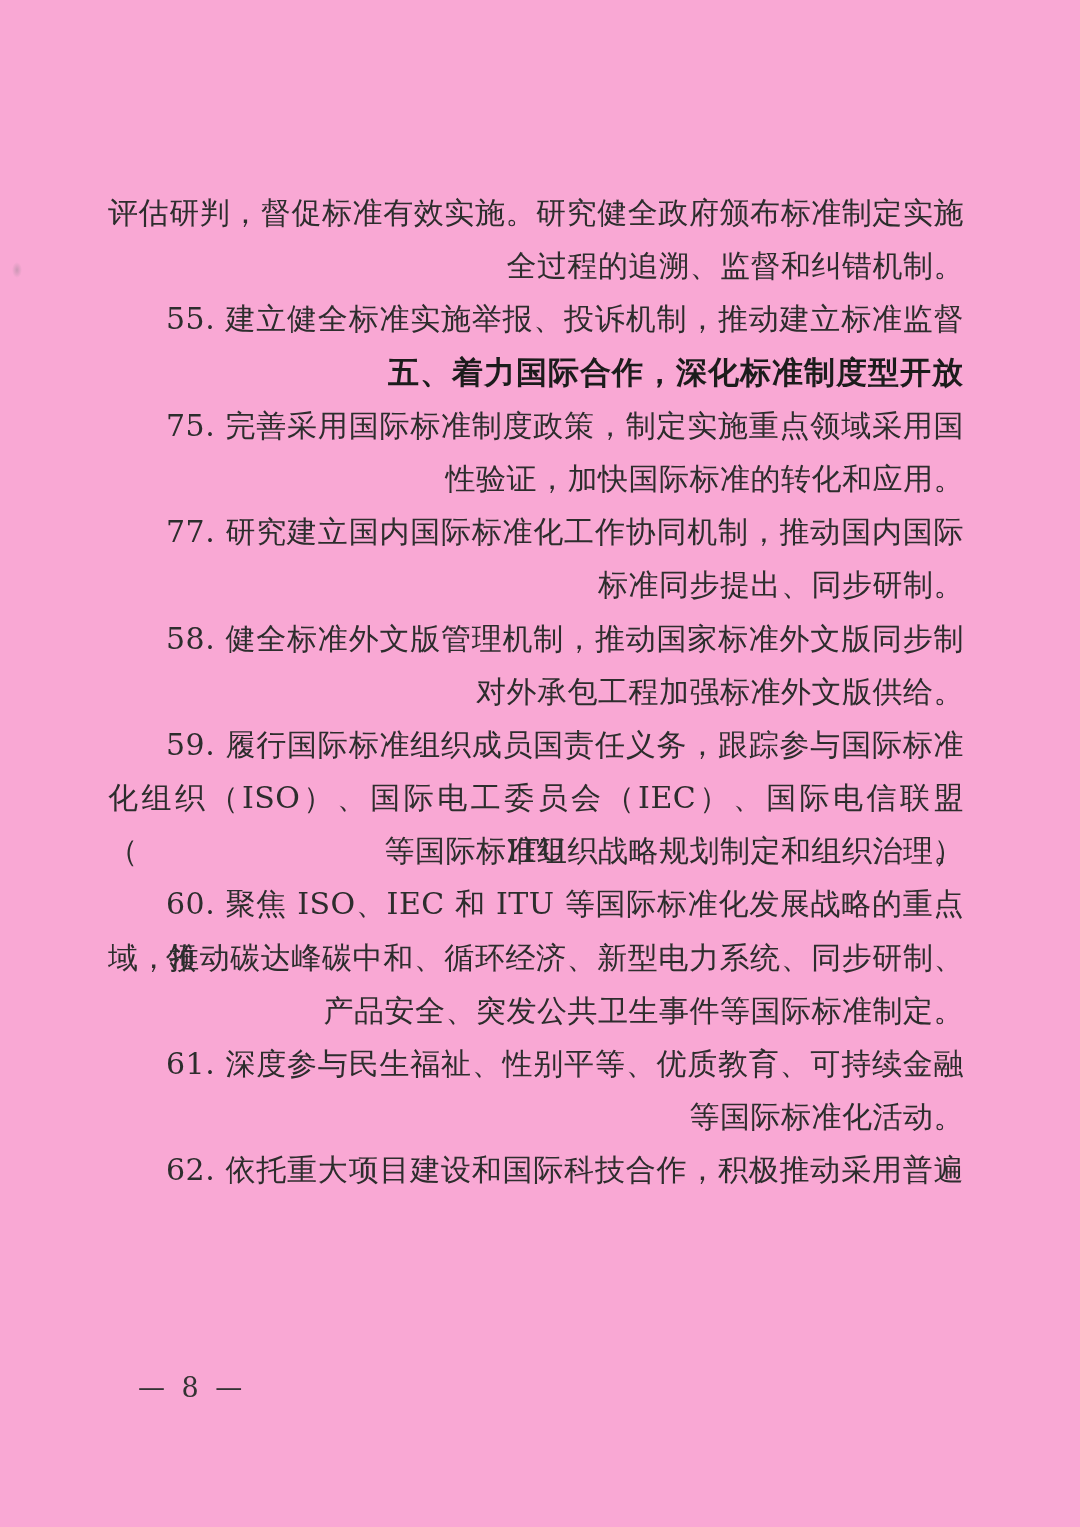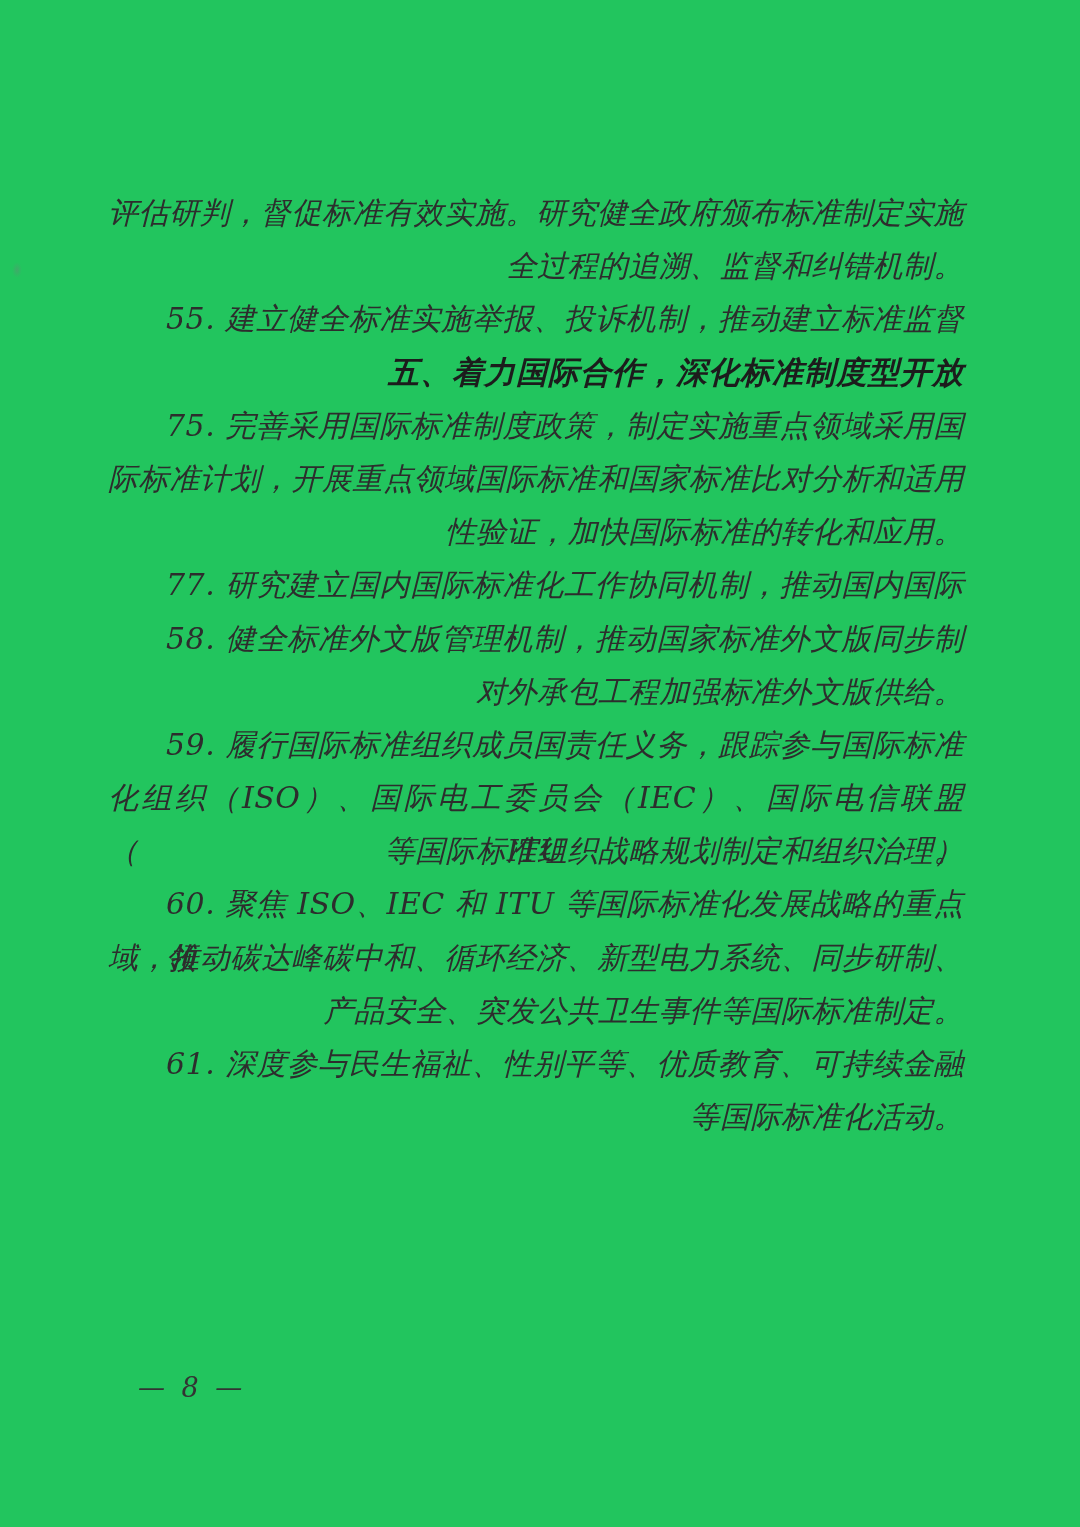--- a/index.html
+++ b/index.html
@@ -5,25 +5,24 @@
 <style>
   html, body {
     margin: 0;
     padding: 0;
     background: #ffffff;
   }
   .page {
     position: relative;
     width: 1080px;
     height: 1527px;
-    background: #22c55e;
+    background: #f9a8d4;
     overflow: hidden;
     font-family: "DejaVu Serif", "Liberation Serif", serif;
     color: #2d2d2d;
-    font-style: italic;
   }
   .text-block {
     position: absolute;
     left: 108px;
     top: 186px;
     width: 856px;
   }
   .line {
     height: 53.2px;
     line-height: 53.2px;
@@ -73,30 +72,31 @@
 <div class="page">
 
   <div class="speck"></div>
 
   <div class="text-block">
     <div class="line justify">评估研判，督促标准有效实施。研究健全政府颁布标准制定实施</div>
     <div class="line">全过程的追溯、监督和纠错机制。</div>
     <div class="line indent justify">55. 建立健全标准实施举报、投诉机制，推动建立标准监督</div>
     <div class="line indent heading">五、着力国际合作，深化标准制度型开放</div>
     <div class="line indent justify">75. 完善采用国际标准制度政策，制定实施重点领域采用国</div>
-    <div class="line justify">际标准计划，开展重点领域国际标准和国家标准比对分析和适用</div>
     <div class="line">性验证，加快国际标准的转化和应用。</div>
     <div class="line indent justify">77. 研究建立国内国际标准化工作协同机制，推动国内国际</div>
+    <div class="line">标准同步提出、同步研制。</div>
     <div class="line indent justify">58. 健全标准外文版管理机制，推动国家标准外文版同步制</div>
     <div class="line">对外承包工程加强标准外文版供给。</div>
     <div class="line indent justify">59. 履行国际标准组织成员国责任义务，跟踪参与国际标准</div>
     <div class="line justify">化组织（ISO）、国际电工委员会（IEC）、国际电信联盟（ITU）</div>
     <div class="line">等国际标准组织战略规划制定和组织治理。</div>
     <div class="line indent justify">60. 聚焦 ISO、IEC 和 ITU 等国际标准化发展战略的重点领</div>
     <div class="line justify">域，推动碳达峰碳中和、循环经济、新型电力系统、同步研制、</div>
     <div class="line">产品安全、突发公共卫生事件等国际标准制定。</div>
     <div class="line indent justify">61. 深度参与民生福祉、性别平等、优质教育、可持续金融</div>
     <div class="line">等国际标准化活动。</div>
+    <div class="line indent justify">62. 依托重大项目建设和国际科技合作，积极推动采用普遍</div>
   </div>
 
   <div class="page-number">— 8 —</div>
 
 </div>
 
 </body></html>

